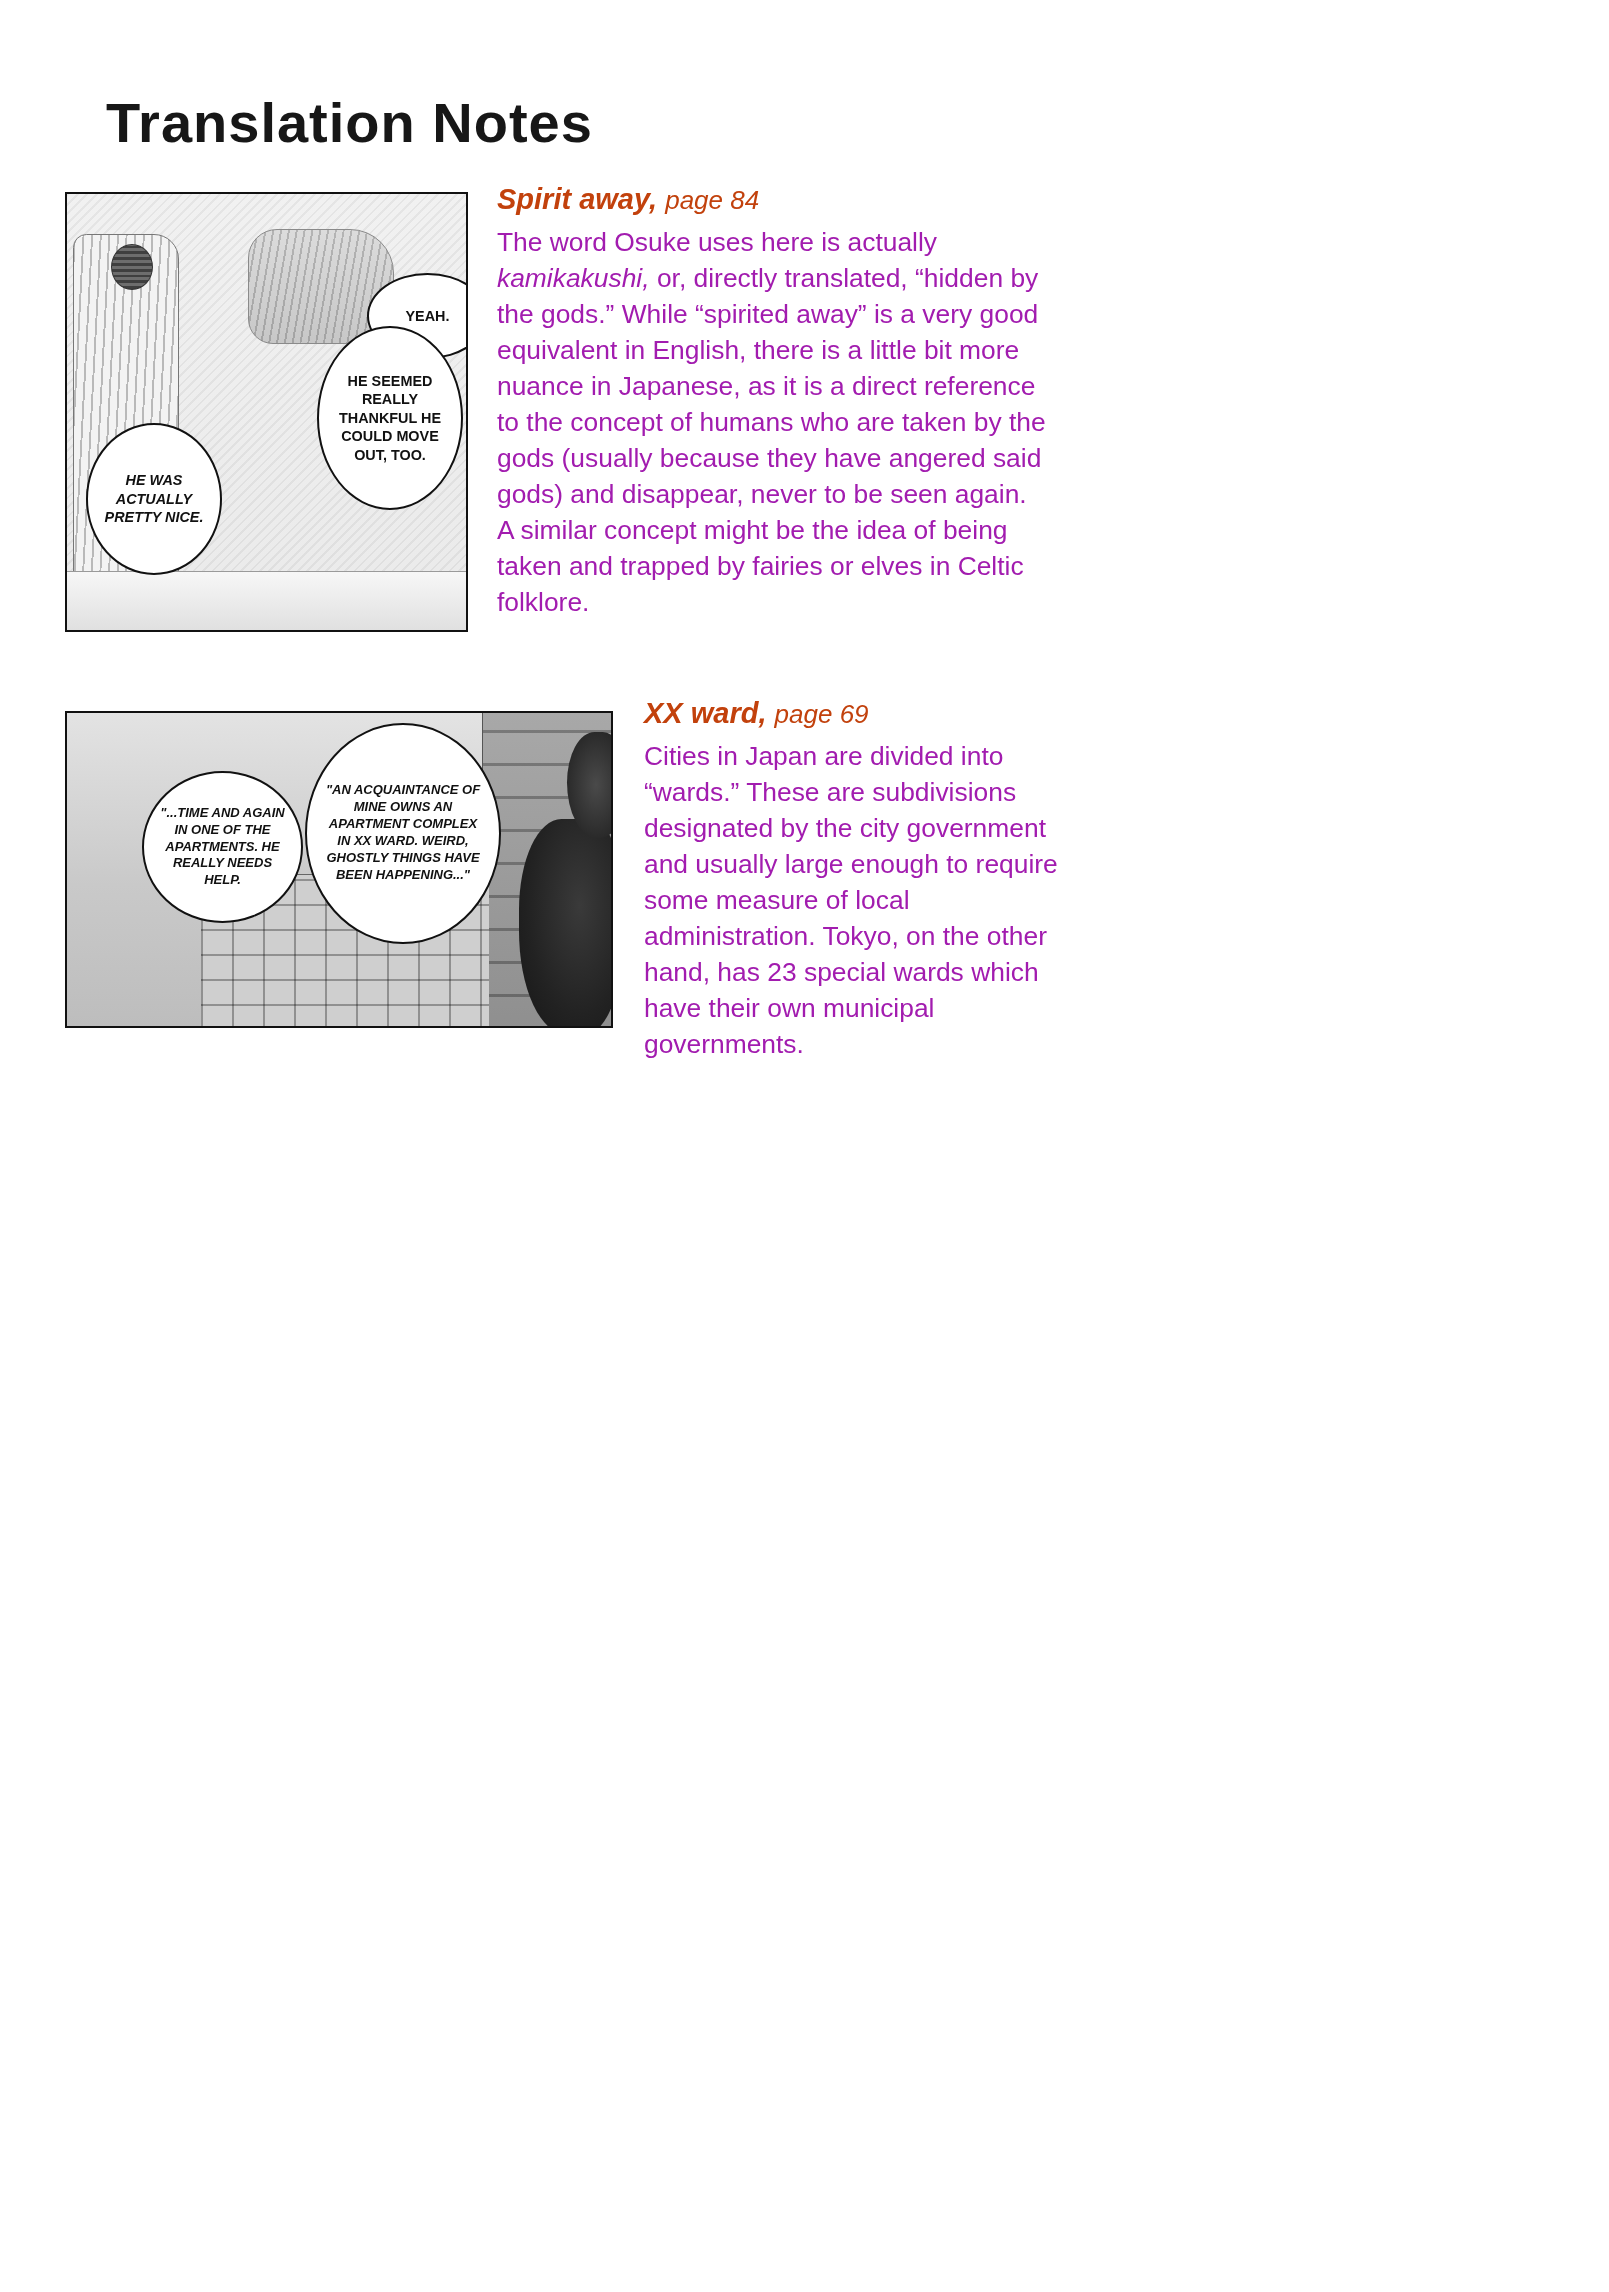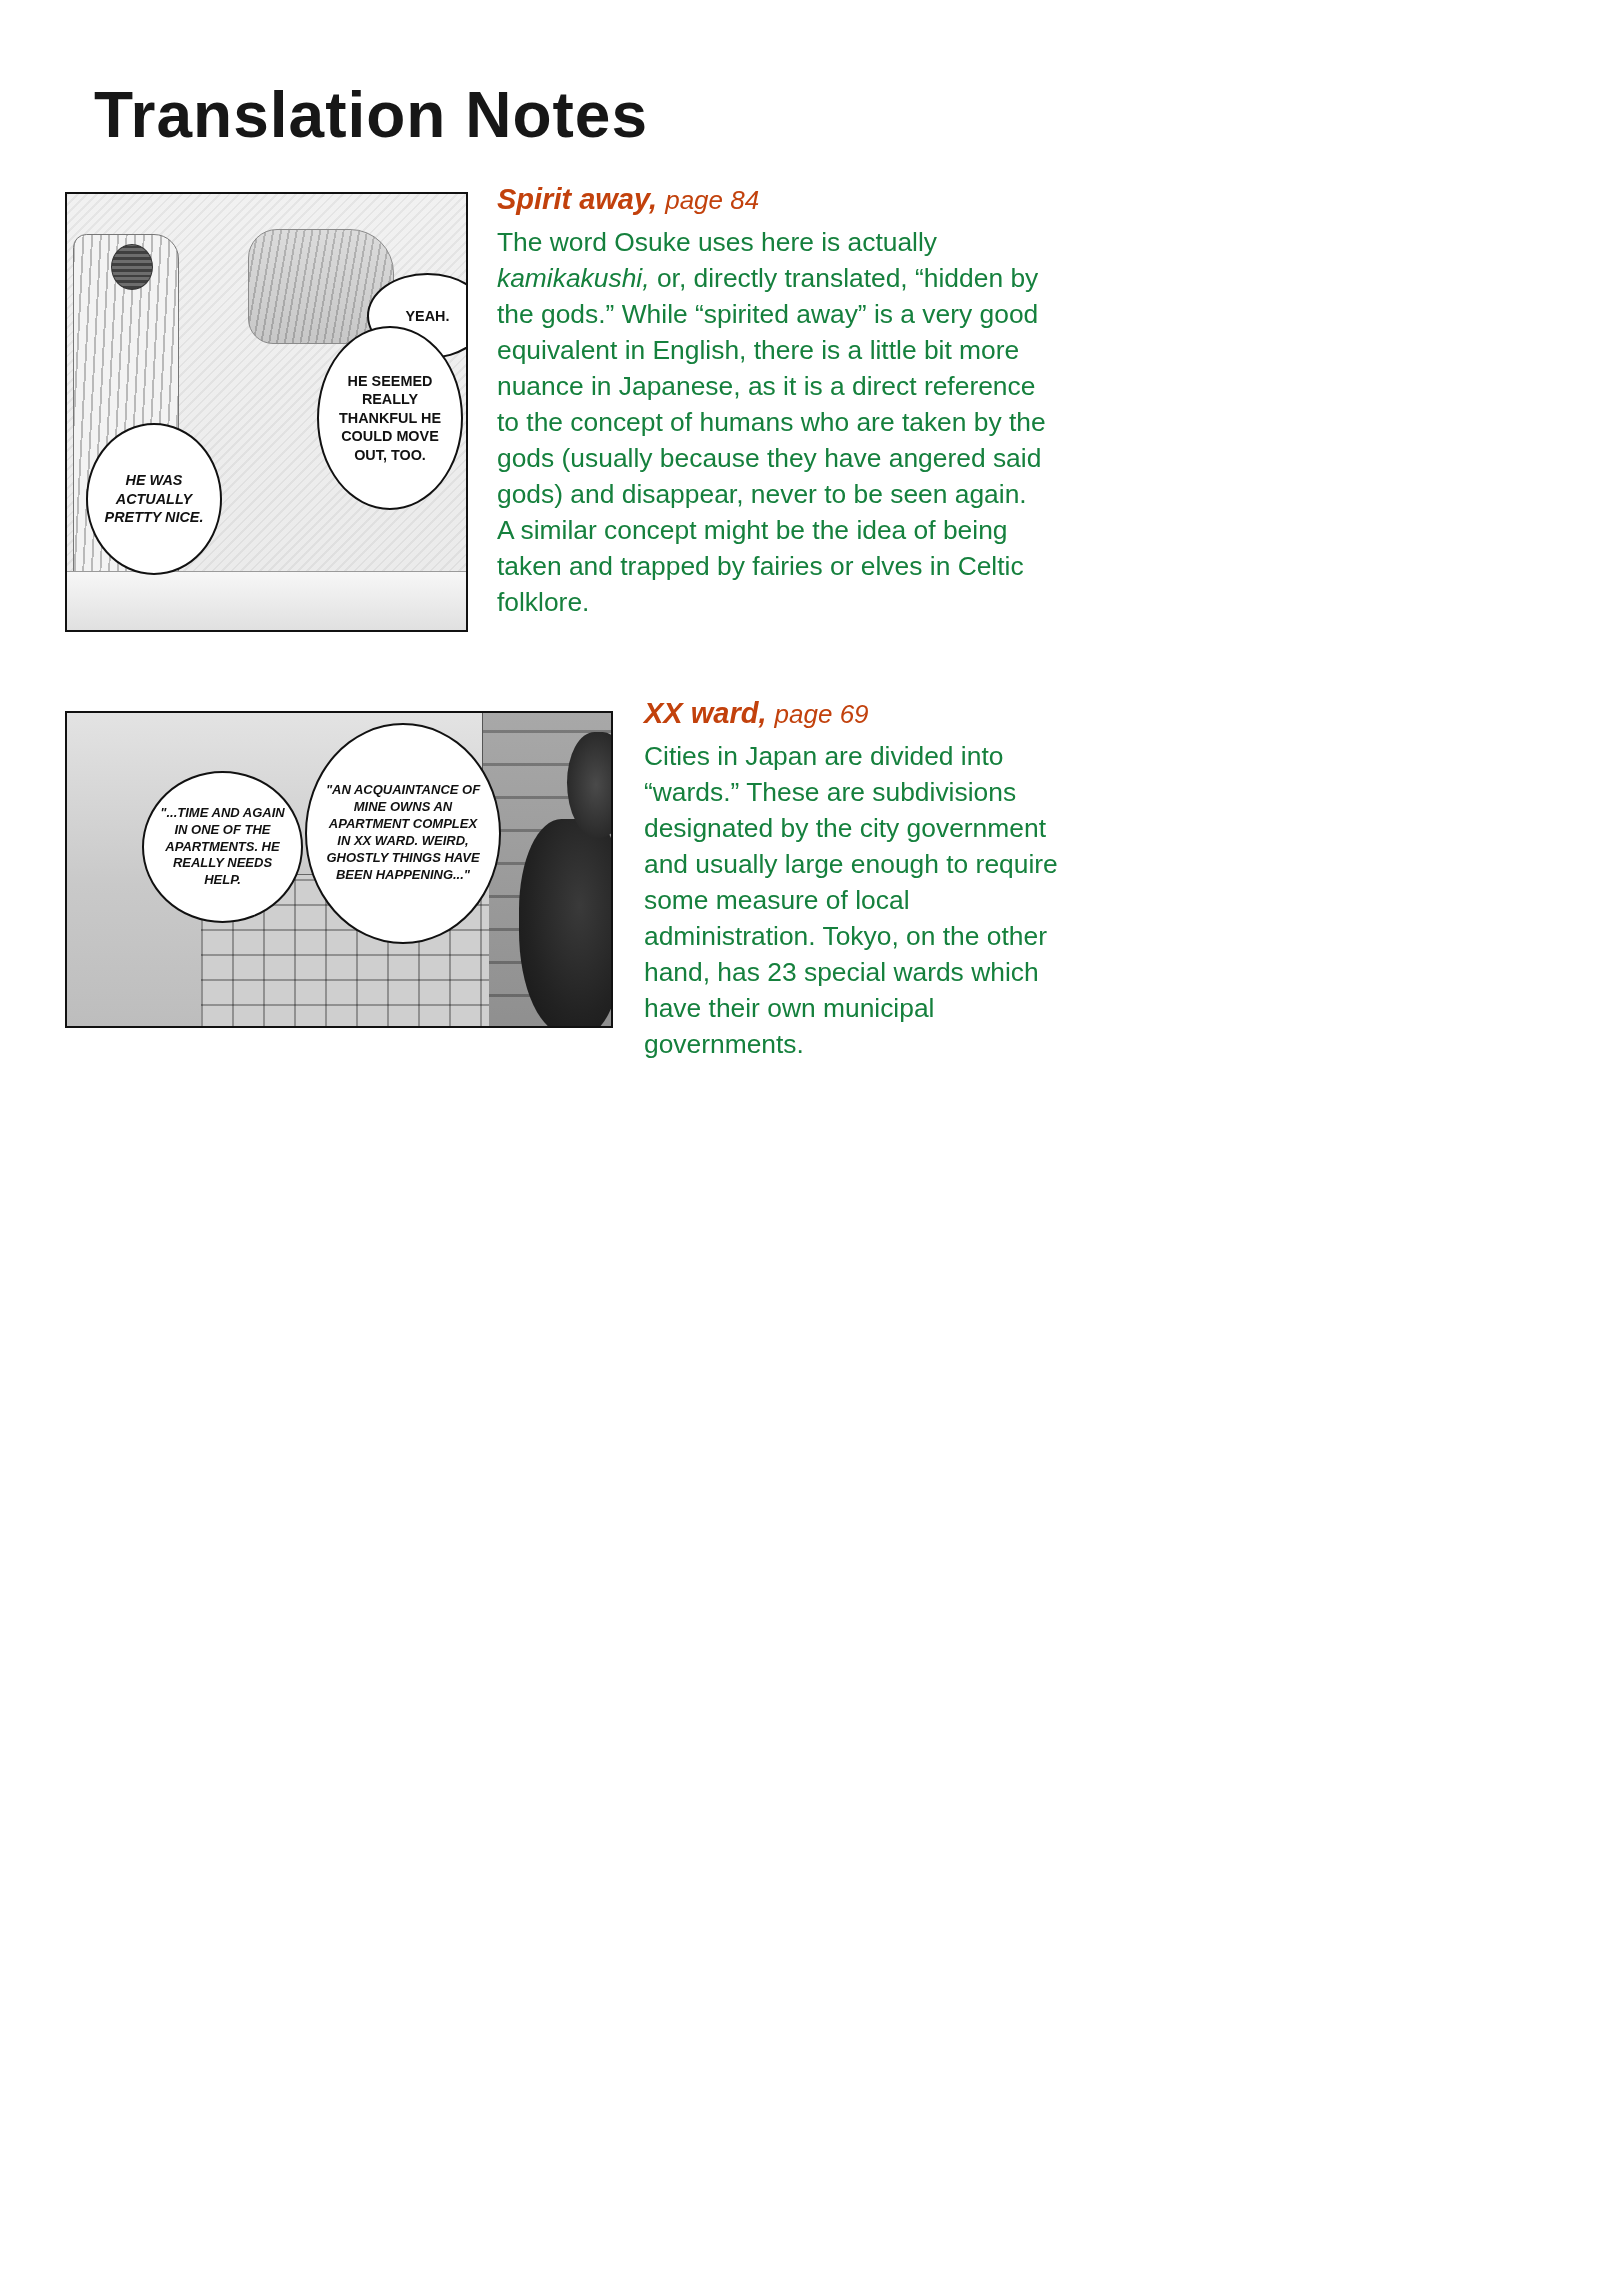--- a/index.html
+++ b/index.html
@@ -5,22 +5,22 @@
   html,body{margin:0;padding:0;background:#ffffff;}
   .page{
     position:relative;
     width:1609px;height:2292px;
     background:#ffffff;
     font-family:"Liberation Sans", sans-serif;
     color:#141414;
     overflow:hidden;
   }
   .title{
-    position:absolute;left:91px;top:75px;margin:3px;
-    font-size:64px;font-weight:800;letter-spacing:1px;color:#171717;
+    position:absolute;left:91px;top:75px;margin:15px;
+    font-size:56px;font-weight:800;letter-spacing:1px;color:#171717;
   }
 
   
   .panel{
     position:absolute;
     border:2.4px solid #111;
     box-sizing:border-box;
     overflow:hidden;
     background:#4d7c0f;
   }
@@ -117,21 +117,21 @@
   
   .note{position:absolute;}
   .note1{left:497px;top:183px;width:550px;}
   .note2{left:644px;top:697px;width:415px;}
   .note-heading{
     font-size:29px;margin:0 0 7.7px 0;color:#c2410c;
   }
   .h-bold{font-weight:800;font-style:italic;}
   .h-page{font-style:italic;font-weight:400;font-size:26px;}
   .note-body{
-    margin:0;font-size:26.4px;line-height:36px;color:#15803d;
+    margin:0;font-size:26.4px;line-height:36px;color:#a21caf;
   }
   .note-body i{font-style:italic;}
 </style>
 </head>
 <body>
 
 <div class="page">
 
   <h1 class="title">Translation Notes</h1>
 

